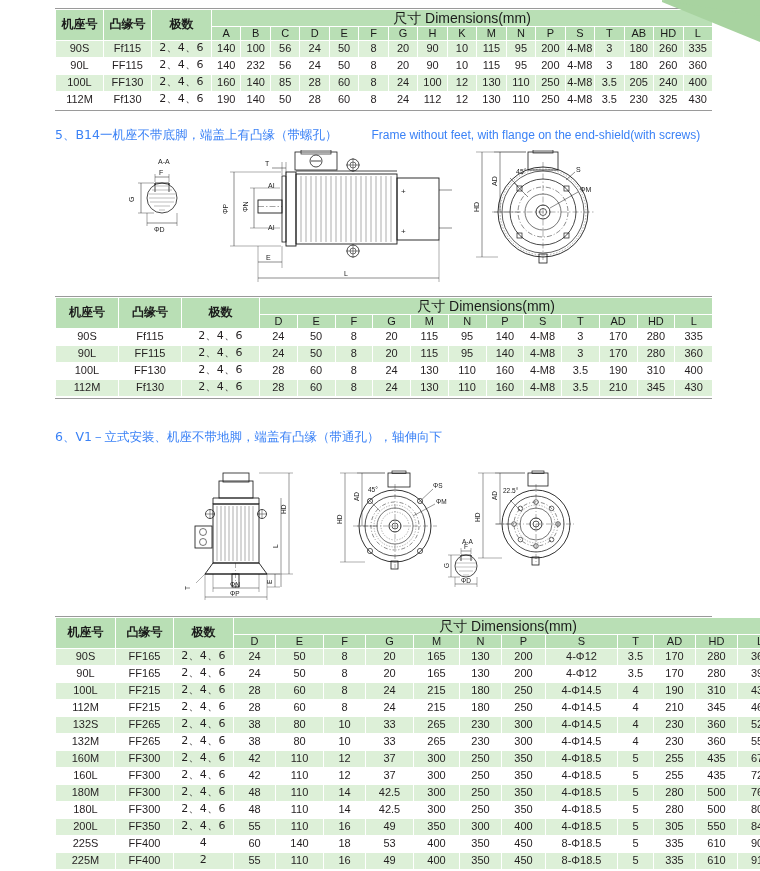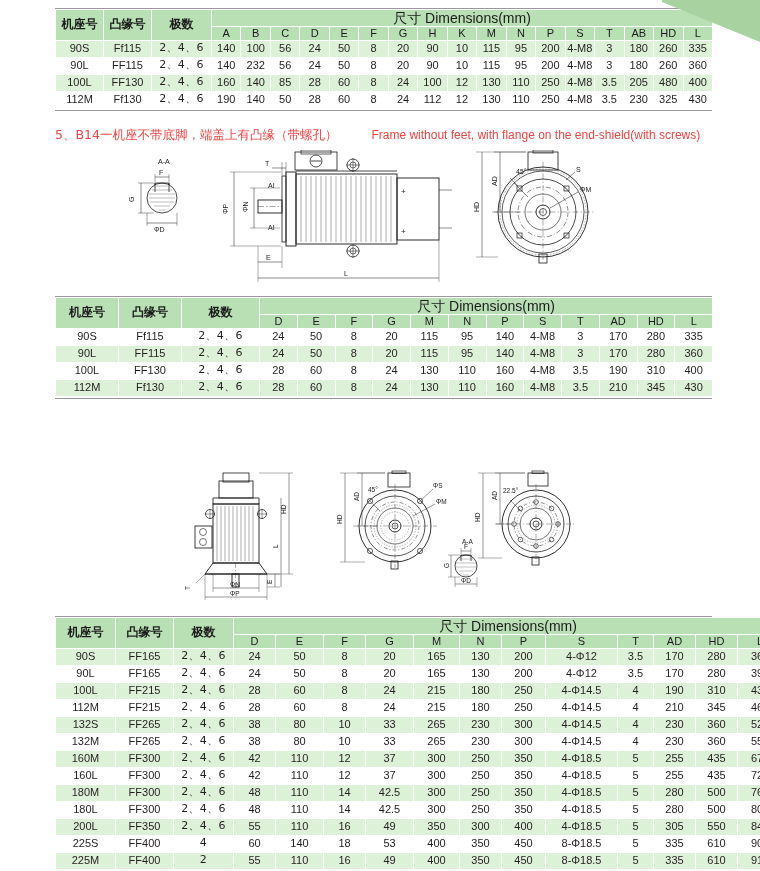--- a/index.html
+++ b/index.html
@@ -78,21 +78,21 @@
   }
   .tbl-bot-rule { margin-top: 1px; }
 
   .table-block { position: absolute; left: 55px; }
 
   
   .caption {
     position: absolute;
     left: 55px;
     font-size: 12.5px;
-    color: #ef4444;
+    color: #3b82f6;
     font-family: "DejaVu Sans", "Liberation Sans", sans-serif;
     white-space: nowrap;
   }
   .caption .en {
     font-family: "Liberation Sans", sans-serif;
     font-size: 12px;
   }
   .caption-2line { line-height: 1.5; }
 
   
@@ -202,21 +202,21 @@
           <td>8</td>
           <td>24</td>
           <td>100</td>
           <td>12</td>
           <td>130</td>
           <td>110</td>
           <td>250</td>
           <td>4-M8</td>
           <td>3.5</td>
           <td>205</td>
-          <td>480</td>
+          <td>240</td>
           <td>400</td>
         </tr>
         <tr>
           <td>112M</td>
           <td>Ff130</td>
           <td class="cjk">2、4、6</td>
           <td>190</td>
           <td>140</td>
           <td>50</td>
           <td>28</td>
@@ -509,20 +509,21 @@
           <td>210</td>
           <td>345</td>
           <td>430</td>
         </tr>
       </tbody>
   </table>
   <div class="tbl-bot-rule"></div>
 </div>
 
 <div class="caption caption-2line" style="top:428px;">
+  <div>6、V1－立式安装、机座不带地脚，端盖有凸缘（带通孔），轴伸向下</div>
 </div>
 
 <div class="drawing" style="left:150px; top:468px;">
 <svg width="460" height="135" viewBox="0 0 460 135">
   <g stroke="#1a1a1a" fill="none" stroke-width="0.7" font-family="Liberation Sans, sans-serif" font-size="6.5">
 
     <rect x="73" y="5" width="26" height="9" stroke-width="0.8"></rect>
     <rect x="69" y="13" width="34" height="17" stroke-width="0.85"></rect>
     <path d="M63,30 L109,30 L109,36 L63,36 Z" stroke-width="0.85"></path>
 

